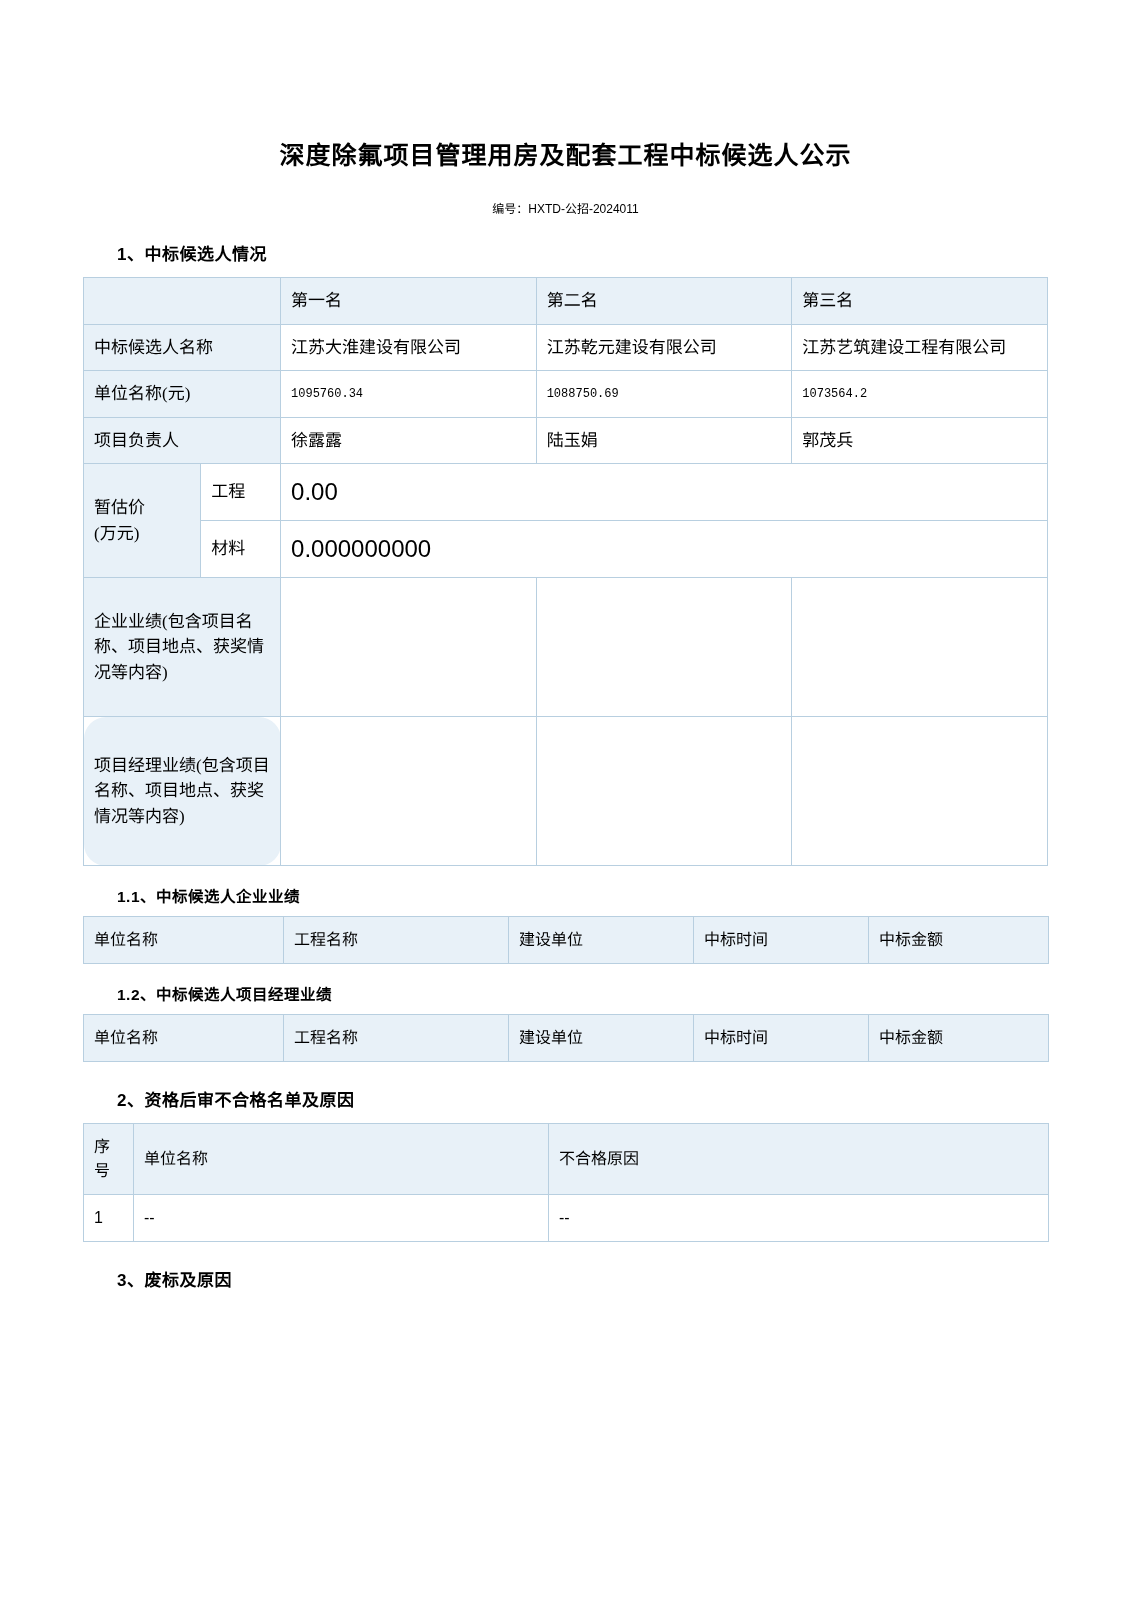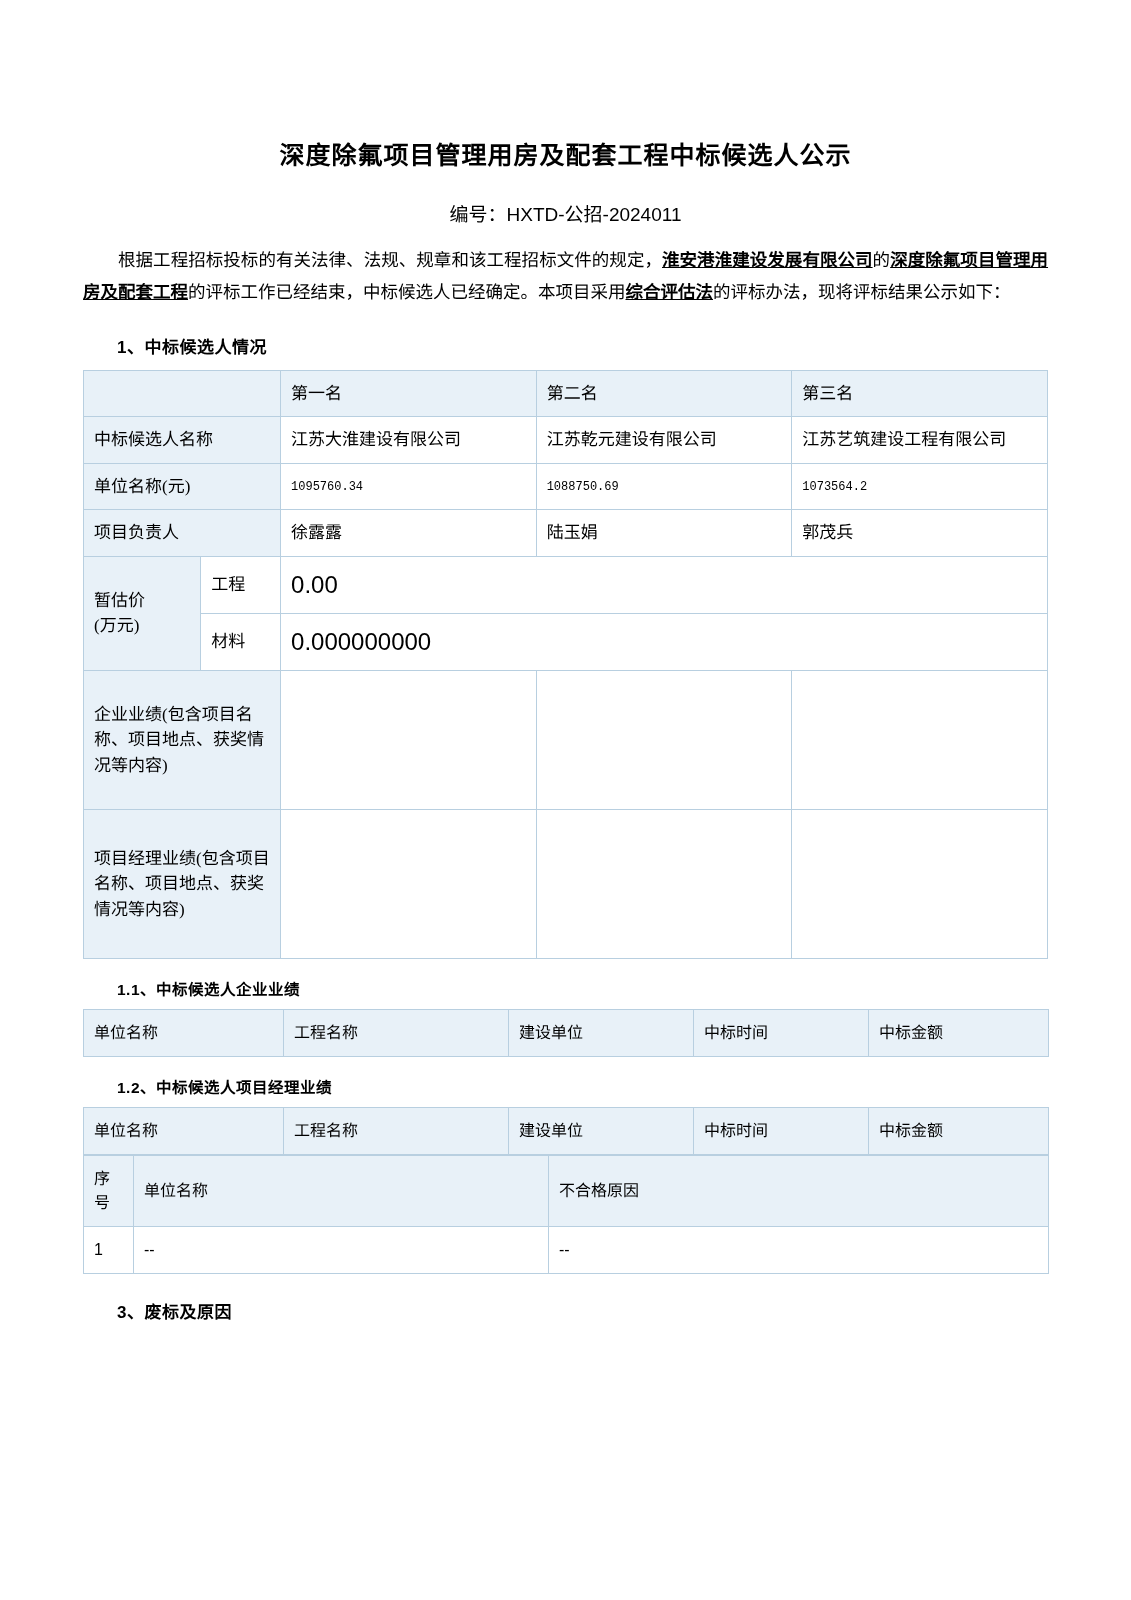--- a/index.html
+++ b/index.html
@@ -24,21 +24,21 @@
   .doc-title {
     text-align: center;
     font-size: 25px;
     font-weight: bold;
     letter-spacing: 1px;
     margin: 18px 0 12px 0;
     line-height: 1.4;
   }
   .doc-number {
     text-align: center;
-    font-size: 19px;
+    font-size: 12px;
     margin: 26px 0 15px 0;
     font-family: "Liberation Sans", sans-serif;
   }
   .intro {
     font-size: 17.5px;
     line-height: 1.85;
     text-align: justify;
     margin: 18px 0 0 0;
     text-indent: 2em;
   }
@@ -110,35 +110,35 @@
     background: #e8f1f8;
   }
   .t-dq tr.body td {
     background: #ffffff;
   }
   .tall-cell {
     height: 118px;
   }
   .tall-cell2 {
     height: 128px;
+    border-radius: 22px;
   }
   .sub-label {
     background: #e8f1f8;
   }
 </style>
 </head>
 <body>
 
 <div class="page">
 
   <h1 class="doc-title">深度除氟项目管理用房及配套工程中标候选人公示</h1>
 
   <div class="doc-number">编号：HXTD-公招-2024011</div>
 
-  <p class="intro"><span>根据工程招标投标的有关法律、法规、规章和该工程招标文件的规定，</span><span class="u-bold">淮安港淮建设发展有限公司</span><span>的</span><span class="u-bold">深度除氟项目管理用房及配套工程</span><span>的评标工作已经结束，中标候选人已经确定。本项目采用</span><span class="u-bold">综合评估法</span><span>的评标办法，现将评标结果公示如下：</span></p>
 
   <h2 class="section-head">1、中标候选人情况</h2>
 
   <table class="t-main">
     <colgroup>
       <col style="width:110px">
       <col style="width:75px">
       <col style="width:240px">
       <col style="width:240px">
       <col style="width:240px">
@@ -230,20 +230,21 @@
       <tr>
         <td>单位名称</td>
         <td>工程名称</td>
         <td>建设单位</td>
         <td>中标时间</td>
         <td>中标金额</td>
       </tr>
     </tbody>
   </table>
 
+  <h2 class="section-head">2、资格后审不合格名单及原因</h2>
 
   <table class="t-dq">
     <colgroup>
       <col style="width:50px">
       <col style="width:415px">
       <col style="width:500px">
     </colgroup>
     <tbody>
       <tr class="hdr">
         <td>序号</td>

